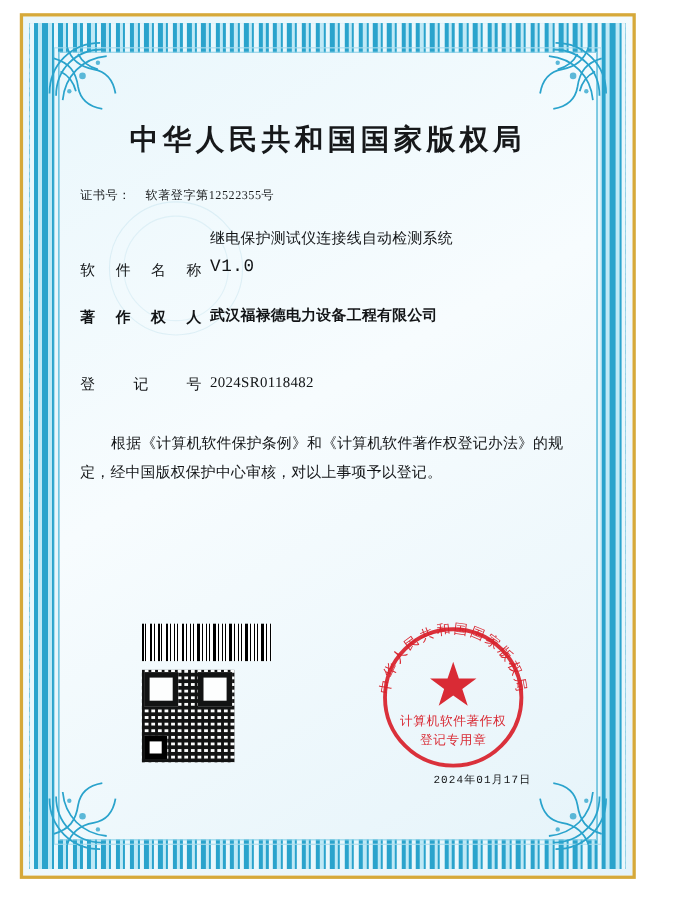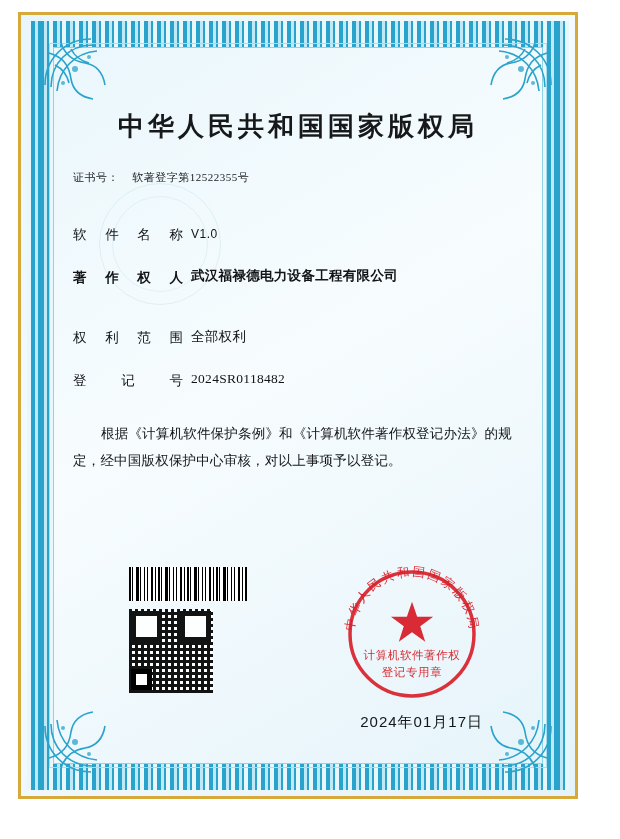--- a/index.html
+++ b/index.html
@@ -163,24 +163,24 @@
     padding-right: 8px;
     box-sizing: border-box;
   }
   .field .value {
     flex: 1;
     line-height: 1.55;
     letter-spacing: 0.3px;
   }
   .field .value .ver {
     display: block;
-    font-family: Liberation Sans, sans-serif;
-    font-size: 12px;
+    font-family: Liberation Mono, monospace;
+    font-size: 16px;
     letter-spacing: 0.5px;
-    margin-top: 18px;
+    margin-top: 2px;
   }
 
   .spacer-lg { height: 18px; }
 
   .para {
     margin-top: 30px;
     font-size: 13.5px;
     line-height: 2.0;
     color: #121416;
     text-indent: 28px;
@@ -248,24 +248,24 @@
     position: absolute;
     right: 36px;
     top: 2px;
     width: 150px;
     height: 150px;
   }
 
   .date {
     position: absolute;
     right: 40px;
-    bottom: 10px;
-    font-size: 15px;
+    bottom: 26px;
+    font-size: 10px;
     color: #141618;
-    font-family: Liberation Sans, sans-serif;
+    font-family: Liberation Mono, monospace;
     letter-spacing: 1px;
   }
 </style>
 </head>
 <body>
 
 <div class="certificate">
 
   <div class="frame-outer">
     <div class="frame-band">
@@ -341,38 +341,35 @@
       <div class="title-main">中华人民共和国国家版权局</div>
 
       <div class="cert-no-row">
         <span class="lbl">证书号：</span>
         <span>软著登字第12522355号</span>
       </div>
 
       <div class="field">
         <div class="label">软件名称</div>
         <div class="value">
+          <span>继电保护测试仪连接线自动检测系统</span>
           <span class="ver">V1.0</span>
         </div>
       </div>
 
       <div class="field" style="font-weight:bold;">
         <div class="label">著作权人</div>
         <div class="value">武汉福禄德电力设备工程有限公司</div>
       </div>
 
       <div class="spacer-lg"></div>
 
 
 
 
-      <div class="field">
-        <div class="label">权利范围</div>
-        <div class="value">全部权利</div>
-      </div>
 
       <div class="field">
         <div class="label">登记号</div>
         <div class="value">2024SR0118482</div>
       </div>
 
       <div class="para">根据《计算机软件保护条例》和《计算机软件著作权登记办法》的规定，经中国版权保护中心审核，对以上事项予以登记。</div>
 
       <div class="bottom">
 

